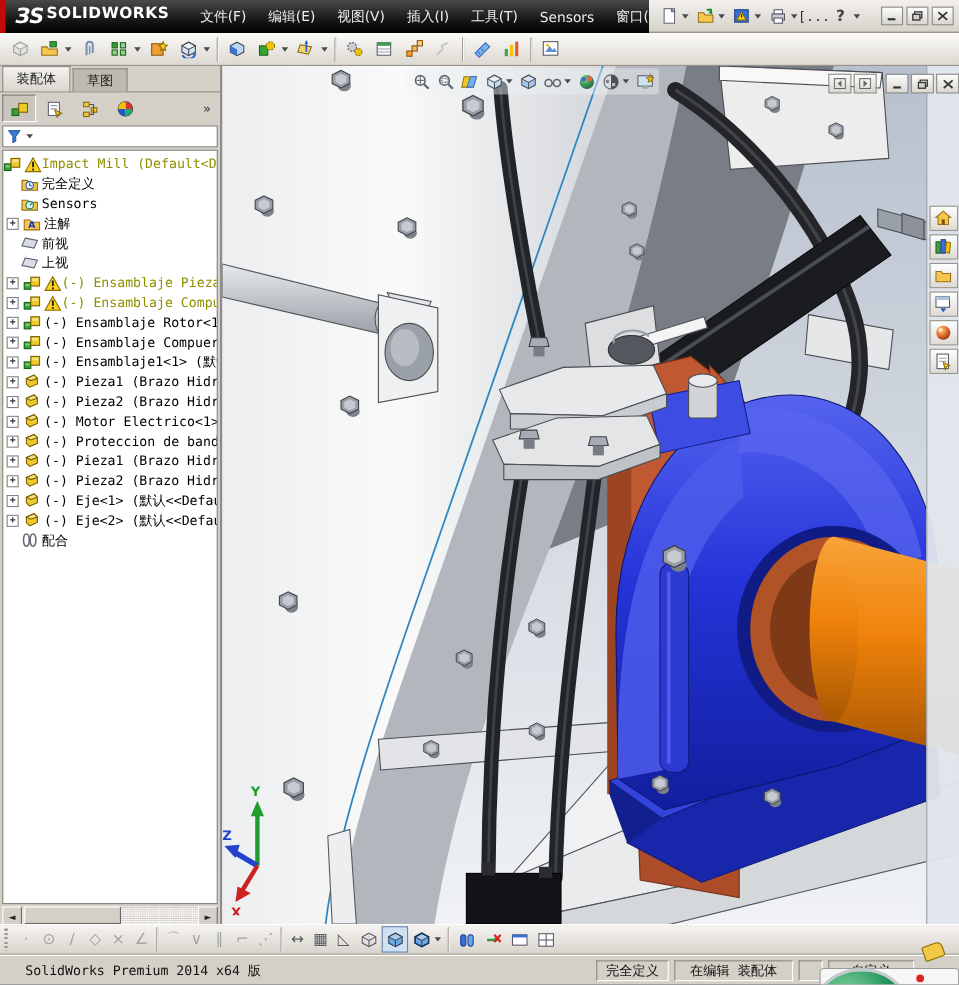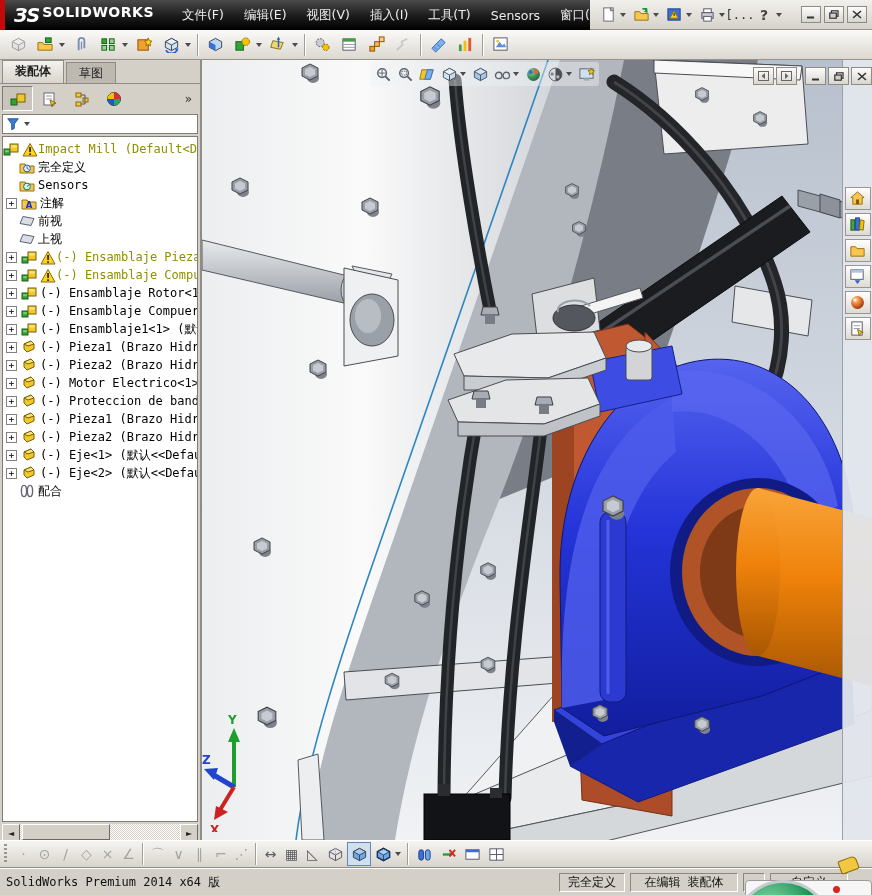--- a/index.html
+++ b/index.html
@@ -29,21 +29,21 @@
     display:flex;align-items:center;padding-left:5px;box-sizing:border-box}
   .t2btn{width:25px;height:25px;display:flex;align-items:center;justify-content:center;border:1px solid transparent}
   .sep{width:1px;height:22px;background:#a29e97;border-right:1px solid #fff;margin:0 3px}
   
   .left-panel{position:absolute;top:60px;left:0;width:202px;height:780px;background:#d4d0c8;
       border-right:2px solid #8f8c86;box-sizing:border-box}
   .lp-tabs{position:absolute;top:0;left:0;right:0;height:23px;display:flex;align-items:flex-end;
       border-bottom:1px solid #8f8c86}
   .tab{font-size:12px;padding:2px 12px 3px;border:1px solid #8f8c86;border-bottom:none;
       background:#bdb9b1;color:#222;margin-left:2px;height:15px}
-  .tab.active{background:linear-gradient(#f4f2ee,#d9d5ce);height:17px;font-weight:bold}
+  .tab.active{background:linear-gradient(#f4f2ee,#d9d5ce);height:17px;font-weight:normal}
   .mgr{position:absolute;top:25px;left:0;right:0;height:27px;display:flex;align-items:center;padding-left:2px}
   .mgrbtn{width:29px;height:23px;display:flex;align-items:center;justify-content:center;
       border:1px solid transparent;margin-right:1px}
   .mgrbtn.pressed{border:1px solid #7f7c76;border-color:#7f7c76 #fff #fff #7f7c76;background:#c9c5bd}
   .chev{margin-left:auto;margin-right:8px;font-size:12px;color:#333}
   .filter{position:absolute;top:54px;left:2px;right:2px;height:18px;background:#fff;
       border:1px solid #7f7c76;display:flex;align-items:center;padding-left:3px}
   .tree{position:absolute;top:76px;left:2px;right:2px;bottom:18px;background:#fff;
       border:1px solid #7f7c76;overflow:hidden;padding-top:3px}
   .trow{display:flex;align-items:center;height:18px;font:12px "DejaVu Sans Mono",monospace;
@@ -82,21 +82,21 @@
      display:flex;align-items:center;box-sizing:border-box;padding-left:4px}
   .grip{width:6px;height:20px;margin-right:6px;
      background:repeating-linear-gradient(#9b978f 0 2px,transparent 2px 4px);width:3px}
   .bglyph{width:21px;height:22px;text-align:center;font-size:14px;line-height:22px;color:#5a5d63}
   .bglyph.dis{color:#a2a59f}
   .bsvg{width:22px;height:22px;display:flex;align-items:center;justify-content:center;border:1px solid transparent}
   .bsvg.active{border:1px solid #6a86ad;background:#cfe0f2}
   
   .statusbar{position:absolute;top:868px;left:0;width:872px;height:27px;background:#d4d0c8;
      border-top:1px solid #fff;display:flex;align-items:center;
-     font:12px "DejaVu Sans Mono",monospace;color:#111;box-sizing:border-box;padding:0 4px}
+     font:12px "DejaVu Sans Mono",monospace;color:#111;box-sizing:border-box;padding:0 21px}
   .sleft{margin-left:2px}
   .sfields{margin-left:auto;display:flex;align-items:flex-start}
   .sfield{height:17px;border:1px solid;border-color:#8a8781 #fff #fff #8a8781;
      display:flex;align-items:center;justify-content:center;margin-left:5px;padding:0 8px;white-space:nowrap}
   .resize-tri{width:0;height:0;border-left:4px solid transparent;border-right:4px solid transparent;
      border-bottom:5px solid #3a3a3a;margin:0 6px}
   .popup{position:absolute;right:0;top:880px;width:125px;height:15px;background:#f6f6f6;
      border:1px solid #9a9a9a;border-radius:4px 4px 0 0;z-index:8}
   .reddot{position:absolute;right:32px;top:886px;width:7px;height:7px;border-radius:50%;background:#d22;z-index:9}
   .sphere{position:absolute;right:40px;top:880px;width:92px;height:92px;border-radius:50%;z-index:9;

